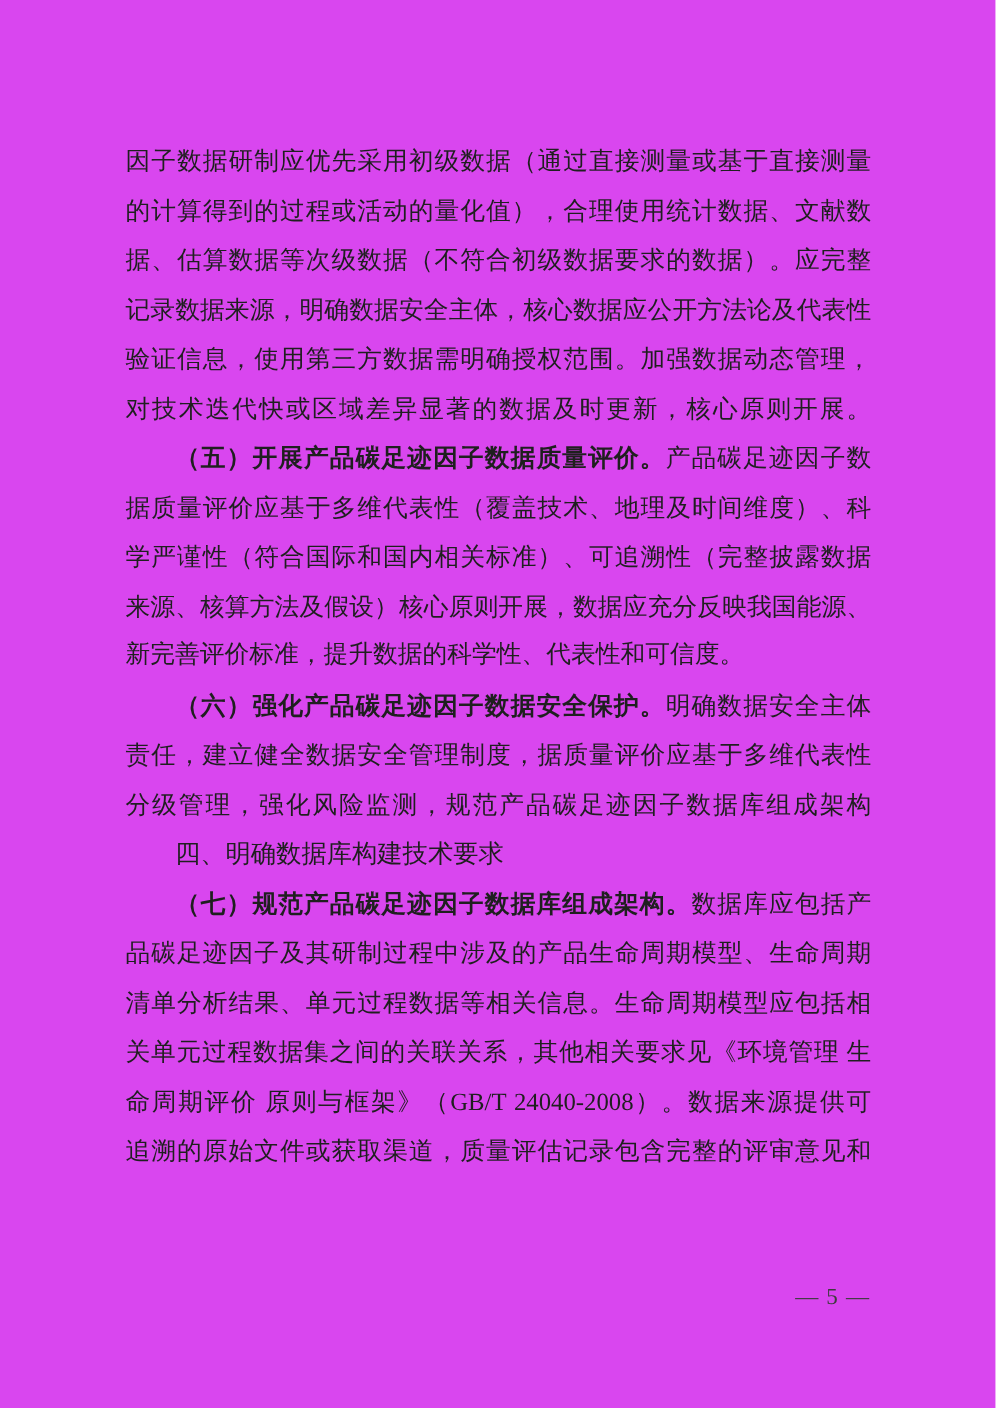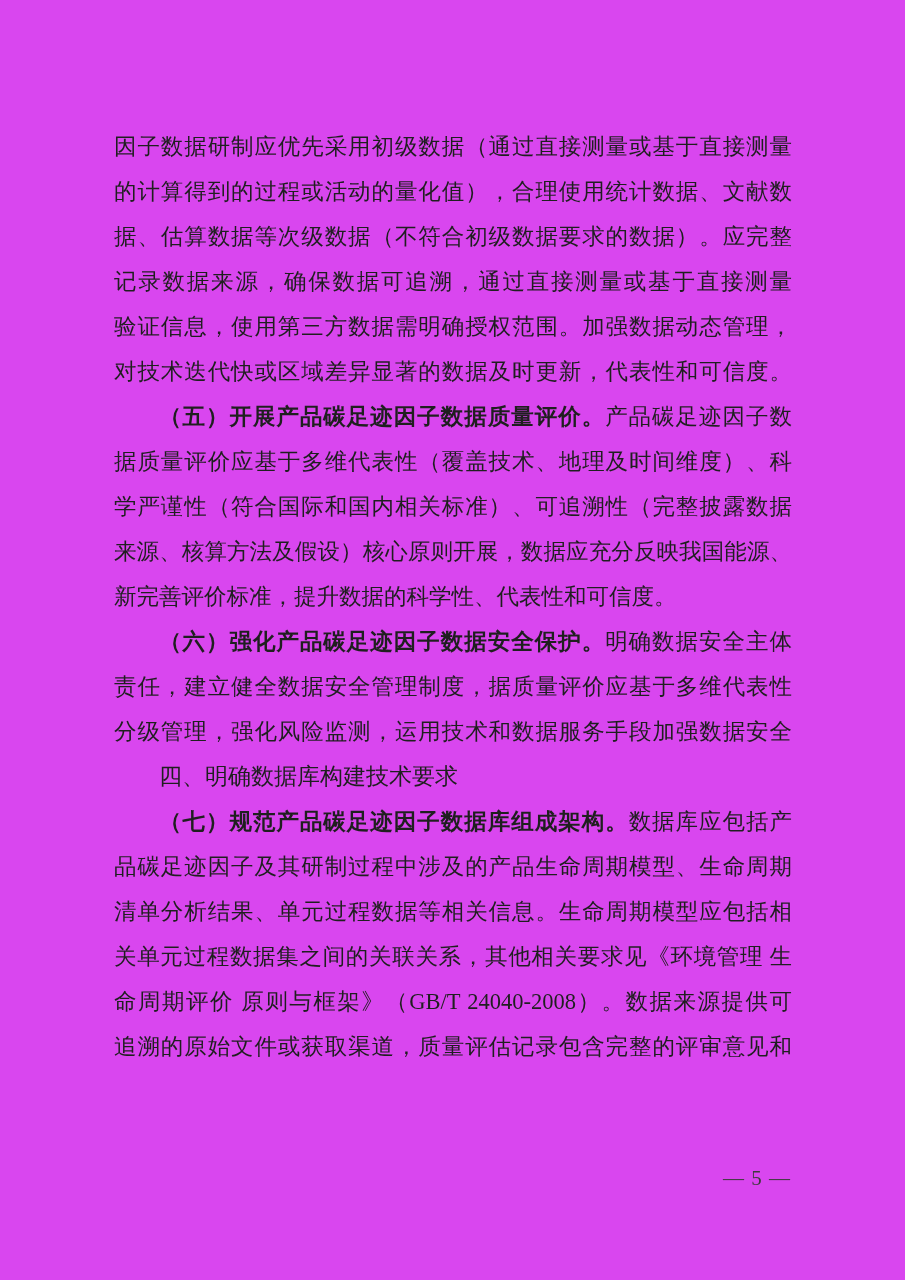--- a/index.html
+++ b/index.html
@@ -26,20 +26,21 @@
     height: 45px;
     line-height: 45px;
     font-size: 22.5px;
     text-align: justify;
     text-align-last: justify;
     white-space: normal;
     letter-spacing: 0;
   }
   .line.short {
     text-align-last: left;
+    font-family: Liberation Mono, monospace;
   }
   .line.indent {
     padding-left: 45px;
   }
   .lead {
     font-weight: 700;
     margin-top: 48px;
   }
   .line.heading {
     font-family: "Liberation Sans", "DejaVu Sans", sans-serif;
@@ -60,37 +61,37 @@
 </style>
 </head>
 <body>
 
 <div class="page">
   <div class="text-block">
 
     <div class="line">因子数据研制应优先采用初级数据（通过直接测量或基于直接测量</div>
     <div class="line">的计算得到的过程或活动的量化值），合理使用统计数据、文献数</div>
     <div class="line">据、估算数据等次级数据（不符合初级数据要求的数据）。应完整</div>
-    <div class="line">记录数据来源，确保数据可追溯，通过直接测量或基于直接测量</div>
+    <div class="line">记录数据来源，明确数据安全主体，核心数据应公开方法论及代表性</div>
     <div class="line">验证信息，使用第三方数据需明确授权范围。加强数据动态管理，</div>
-    <div class="line">对技术迭代快或区域差异显著的数据及时更新，代表性和可信度。</div>
+    <div class="line">对技术迭代快或区域差异显著的数据及时更新，核心原则开展。</div>
 
     <div class="line indent">
       <span class="lead">（五）开展产品碳足迹因子数据质量评价。</span><span>产品碳足迹因子数</span>
     </div>
     <div class="line">据质量评价应基于多维代表性（覆盖技术、地理及时间维度）、科</div>
     <div class="line">学严谨性（符合国际和国内相关标准）、可追溯性（完整披露数据</div>
     <div class="line">来源、核算方法及假设）核心原则开展，数据应充分反映我国能源、</div>
     <div class="line short">新完善评价标准，提升数据的科学性、代表性和可信度。</div>
 
     <div class="line indent">
       <span class="lead">（六）强化产品碳足迹因子数据安全保护。</span><span>明确数据安全主体</span>
     </div>
     <div class="line">责任，建立健全数据安全管理制度，据质量评价应基于多维代表性</div>
-    <div class="line">分级管理，强化风险监测，运用技术和数据服务手段加强数据安全</div>
+    <div class="line">分级管理，强化风险监测，规范产品碳足迹因子数据库组成架构</div>
 
     <div class="line heading indent">四、明确数据库构建技术要求</div>
 
     <div class="line indent">
       <span class="lead">（七）规范产品碳足迹因子数据库组成架构。</span><span>数据库应包括产</span>
     </div>
     <div class="line">品碳足迹因子及其研制过程中涉及的产品生命周期模型、生命周期</div>
     <div class="line">清单分析结果、单元过程数据等相关信息。生命周期模型应包括相</div>
     <div class="line">关单元过程数据集之间的关联关系，其他相关要求见《环境管理 生</div>
     <div class="line">命周期评价 原则与框架》（GB/T 24040-2008）。数据来源提供可</div>

